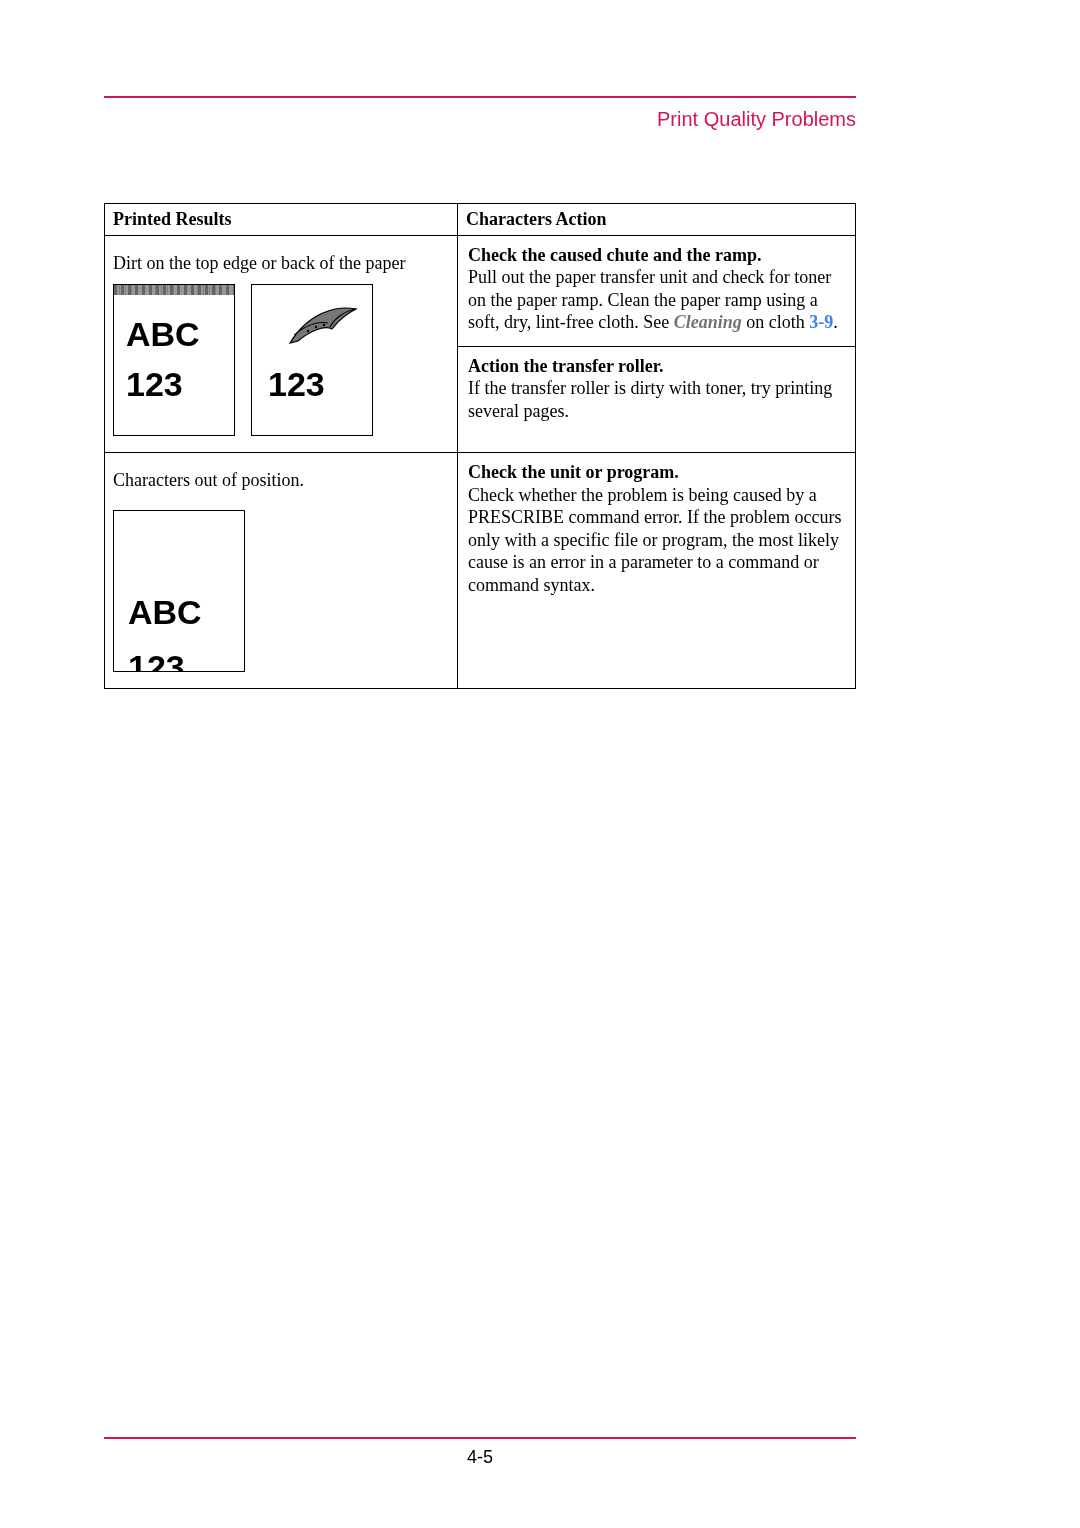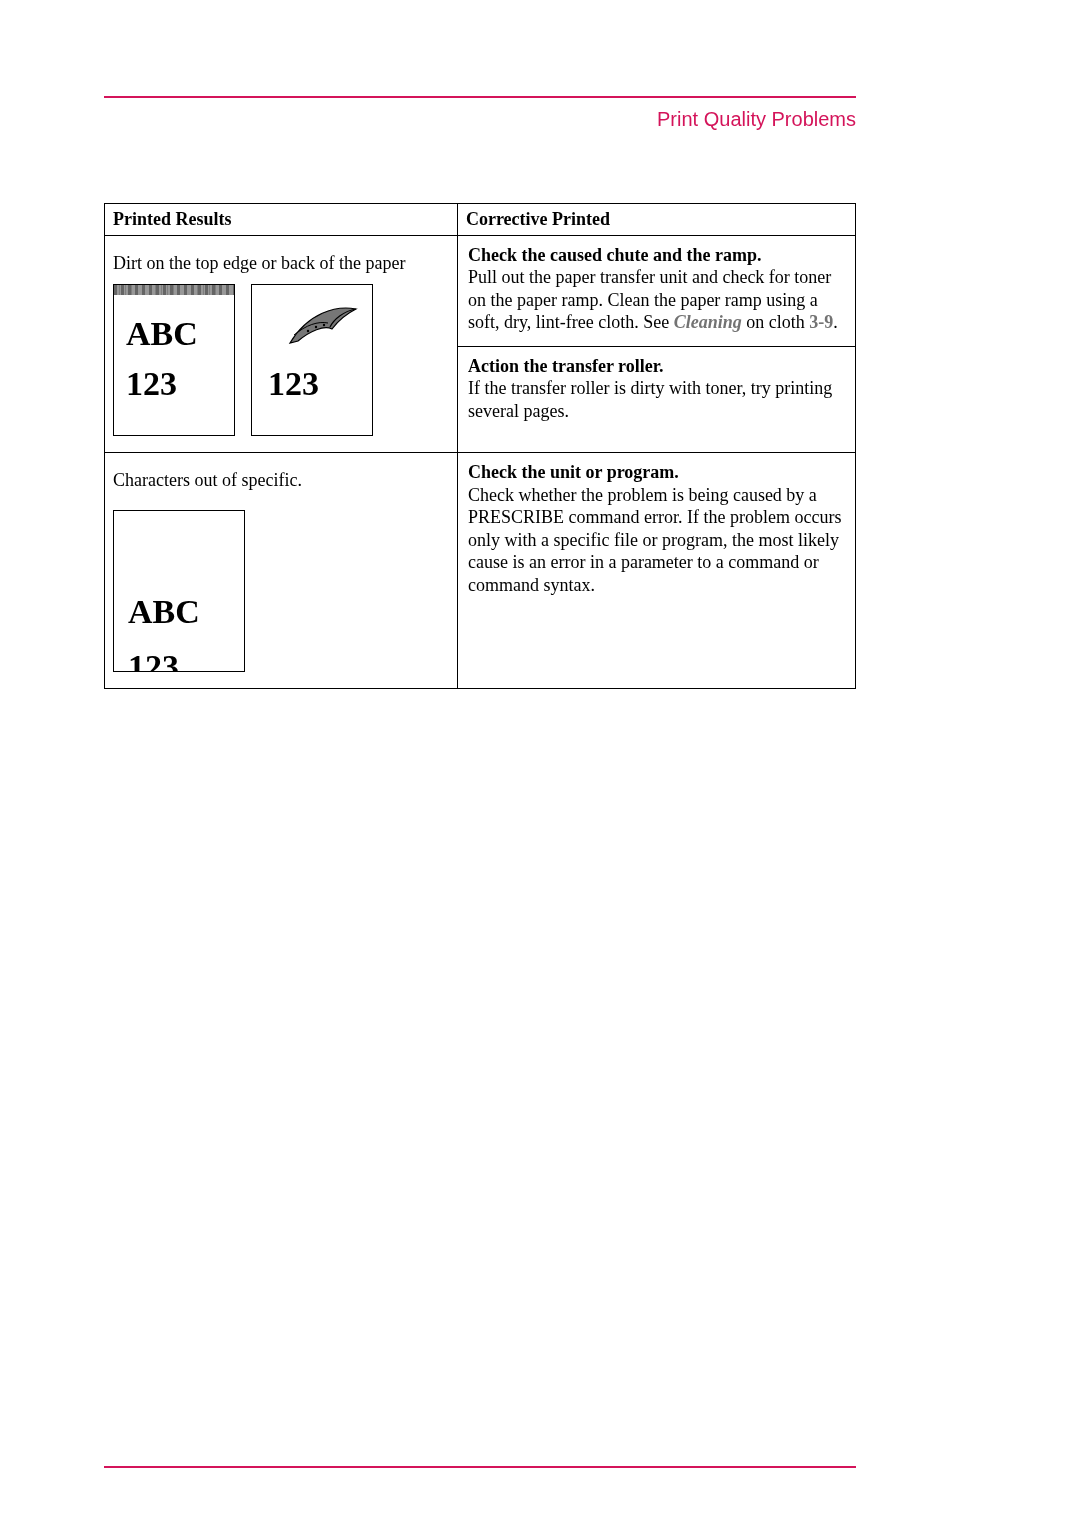--- a/index.html
+++ b/index.html
@@ -59,35 +59,35 @@
   }
   .action-block {
     padding: 8px 10px 12px 10px;
     border-bottom: 1px solid #000;
   }
   .action-block:last-child {
     border-bottom: none;
   }
   .bold { font-weight: bold; }
   .link { color: #737373; font-style: italic; font-weight: bold; }
-  .pageref { color: #737373; font-weight: bold; }
+  .pageref { color: #3b82f6; font-weight: bold; }
 
   
   .illus-row {
     display: flex;
     gap: 16px;
     margin-top: 10px;
   }
   .sample-box {
     border: 1.5px solid #000;
     width: 120px;
     height: 150px;
     position: relative;
     overflow: hidden;
-    font-family: Liberation Serif, serif;
+    font-family: Liberation Sans, sans-serif;
     font-weight: bold;
   }
   .sample-box .line1 {
     position: absolute;
     top: 28px; left: 12px;
     font-size: 34px;
   }
   .sample-box .line2 {
     position: absolute;
     top: 78px; left: 12px;
@@ -154,21 +154,21 @@
   </div>
 
   <table class="troubleshoot">
     <colgroup>
       <col class="col-left">
       <col class="col-right">
     </colgroup>
     <thead>
       <tr>
         <th>Printed Results</th>
-        <th>Corrective Printed</th>
+        <th>Characters Action</th>
       </tr>
     </thead>
     <tbody>
 
       <tr>
         <td class="results-cell">
           <div>Dirt on the top edge or back of the paper</div>
           <div class="illus-row">
 
             <div class="sample-box dirty-top">
@@ -202,34 +202,35 @@
           </div>
           <div class="action-block">
             <span class="bold">Action the transfer roller.</span><br>
             <span>If the transfer roller is dirty with toner, try printing several pages.</span>
           </div>
         </td>
       </tr>
 
       <tr>
         <td class="results-cell">
-          <div>Characters out of specific.</div>
+          <div>Characters out of position.</div>
           <div class="sample-box misaligned">
             <span class="line1">ABC</span>
             <span class="line2b">123</span>
           </div>
         </td>
         <td class="action-cell">
           <div class="action-block">
             <span class="bold">Check the unit or program.</span><br>
             <span>Check whether the problem is being caused by a PRESCRIBE command error. If the problem occurs only with a specific file or program, the most likely cause is an error in a parameter to a command or command syntax.</span>
           </div>
         </td>
       </tr>
 
     </tbody>
   </table>
 
   <div class="footer">
     <hr class="hr-bot">
+    <div class="pn">4-5</div>
   </div>
 
 </div>
 
 </body></html>

